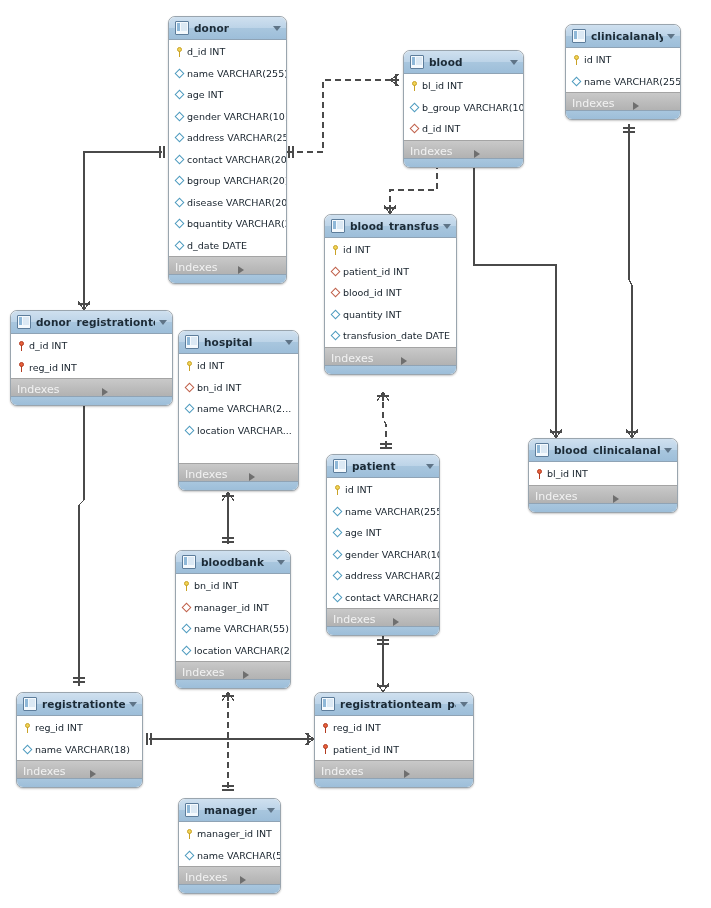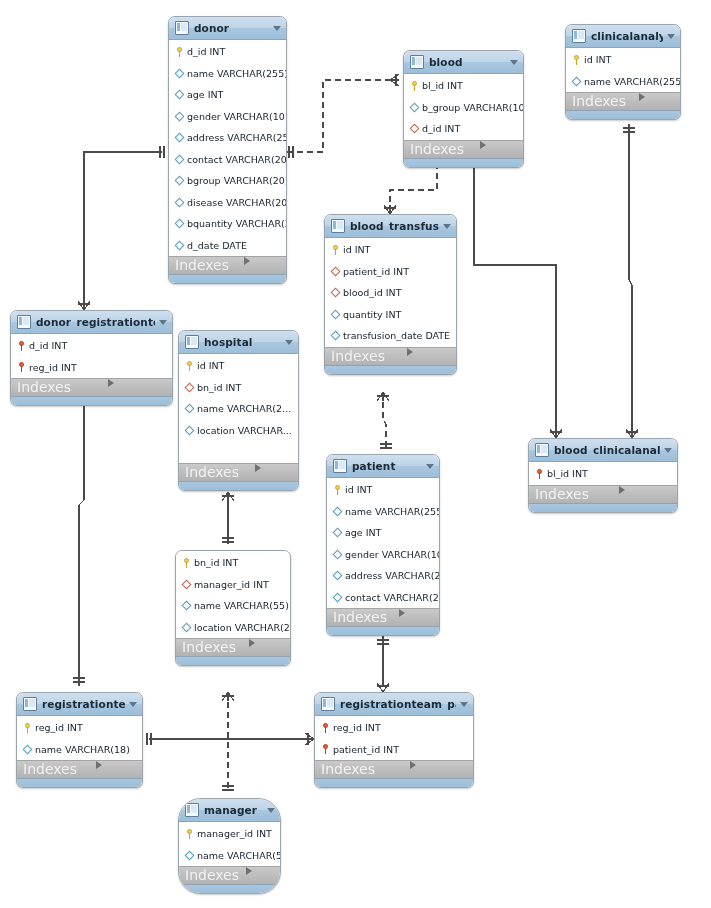--- a/index.html
+++ b/index.html
@@ -74,25 +74,25 @@
     content:"";position:absolute;left:3.6px;top:4px;width:1.8px;height:6px;background:#c9a227;
   }
   .k.red::before{border-color:#b23b20;background:#e8603c;}
   .k.red::after{background:#b23b20;}
   
   .d{display:block;width:7px;height:7px;transform:rotate(45deg);box-sizing:border-box;
      border:1.3px solid #4e9bbf;background:#ffffff;}
   .d.fk{border-color:#c0604a;}
   .spacer{background:#fff;}
   .idx{
-    height:17px;display:flex;align-items:flex-start;
+    height:17px;display:flex;align-items:flex-end;
     background:linear-gradient(to bottom,#c9c9c9 0%,#bdbdbd 50%,#b2b2b2 100%);
     border-top:1px solid #a4a4a4;
     padding:0 22px 0 6px;
-    font-size:14px;color:#f2f2f2;
+    font-size:11px;color:#f2f2f2;
   }
   .idx span{flex:1 1 auto;}
   .idx .tri{
     width:0;height:0;
     border-top:4.5px solid transparent;border-bottom:4.5px solid transparent;
     border-left:6px solid #6f6f6f;
   }
   .foot{
     height:8px;
     background:linear-gradient(to bottom,#a8c6de 0%,#9dbed9 100%);
@@ -500,20 +500,25 @@
           <span>bl_id INT</span>
         </div>
       </div>
       <div class="idx">
         <span>Indexes</span>
         <span class="tri"></span>
       </div>
       <div class="foot"></div>
     </div>
     <div class="tbl" style="left: 175px; top: 550px; width: 116px;">
+      <div class="tbl-hdr">
+        <span class="tbl-ico"></span>
+        <span class="tbl-name">bloodbank</span>
+        <span class="caret"></span>
+      </div>
       <div class="cols">
         <div class="col">
           <span class="mk">
             <i class="k"></i>
           </span>
           <span>bn_id INT</span>
         </div>
         <div class="col">
           <span class="mk">
             <i class="d fk"></i>
@@ -584,21 +589,21 @@
           </span>
           <span>patient_id INT</span>
         </div>
       </div>
       <div class="idx">
         <span>Indexes</span>
         <span class="tri"></span>
       </div>
       <div class="foot"></div>
     </div>
-    <div class="tbl" style="left: 178px; top: 798px; width: 103px; border-radius: 23px;">
+    <div class="tbl" style="left: 178px; top: 798px; width: 103px;">
       <div class="tbl-hdr">
         <span class="tbl-ico"></span>
         <span class="tbl-name">manager</span>
         <span class="caret"></span>
       </div>
       <div class="cols">
         <div class="col">
           <span class="mk">
             <i class="k"></i>
           </span>

